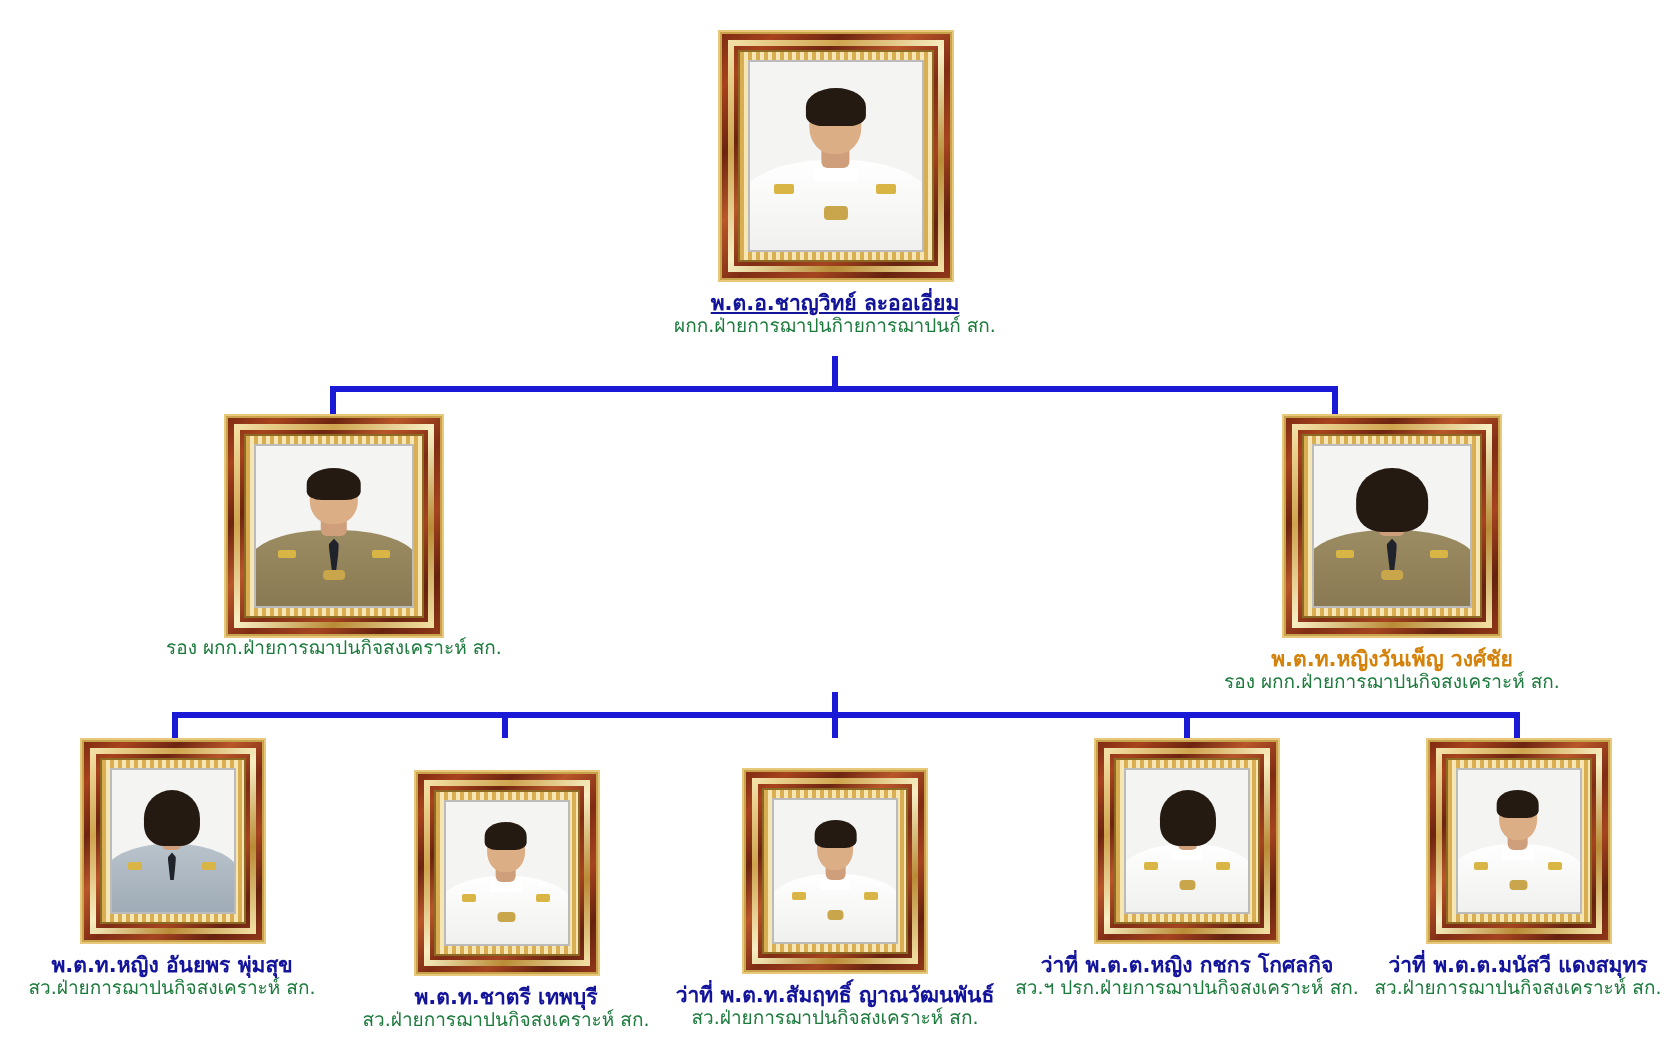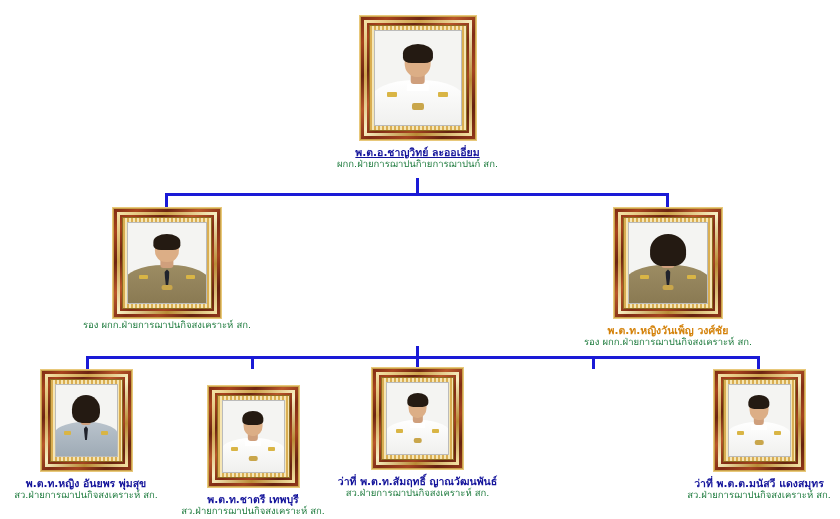--- a/index.html
+++ b/index.html
@@ -149,21 +149,21 @@
           <div class="hair"></div>
           <div class="tie"></div>
         <div class="insig-l"></div>
           <div class="insig-r"></div>
           <div class="badge"></div>
       </div>
     </div>
     <div class="lbl title green">รอง  ผกก.ฝ่ายการฌาปนกิจสงเคราะห์ สก.</div>
   </div>
 
-  <div class="node" style="left:555px;top:207px;width:226px;">
+  <div class="node" style="left:583px;top:207px;width:226px;">
     <div class="frame" style="width:110px;height:112px;">
       <div class="bevel"></div>
       <div class="inner-gold"></div>
       <div class="photo uni-khaki">
         <div class="bg"></div>
           <div class="body"></div>
           <div class="neck"></div>
         <div class="head"></div>
           <div class="hair long"></div>
           <div class="tie"></div>
@@ -208,40 +208,59 @@
           <div class="hair"></div>
         <div class="insig-l"></div>
           <div class="insig-r"></div>
           <div class="badge"></div>
       </div>
     </div>
     <div class="lbl name blue" style="margin-top:5px;">พ.ต.ท.ชาตรี   เทพบุรี</div>
     <div class="lbl title green">สว.ฝ่ายการฌาปนกิจสงเคราะห์ สก.</div>
   </div>
 
-  <div class="node" style="left:313px;top:367px;width:209px;">
+  <div class="node" style="left:313px;top:384px;width:209px;">
     <div class="frame" style="width:93px;height:103px;">
       <div class="bevel"></div>
       <div class="inner-gold"></div>
       <div class="photo uni-white">
         <div class="bg"></div>
           <div class="body"></div>
           <div class="neck"></div>
         <div class="collar"></div>
           <div class="head"></div>
           <div class="hair"></div>
         <div class="insig-l"></div>
           <div class="insig-r"></div>
           <div class="badge"></div>
       </div>
     </div>
     <div class="lbl name blue" style="margin-top:5px;">ว่าที่ พ.ต.ท.สัมฤทธิ์ ญาณวัฒนพันธ์</div>
     <div class="lbl title green">สว.ฝ่ายการฌาปนกิจสงเคราะห์ สก.</div>
   </div>
 
+  <div class="node" style="left:489px;top:369px;width:209px;">
+    <div class="frame" style="width:93px;height:103px;">
+      <div class="bevel"></div>
+      <div class="inner-gold"></div>
+      <div class="photo uni-white">
+        <div class="bg"></div>
+          <div class="body"></div>
+          <div class="neck"></div>
+        <div class="collar"></div>
+          <div class="head"></div>
+          <div class="hair long"></div>
+        <div class="insig-l"></div>
+          <div class="insig-r"></div>
+          <div class="badge"></div>
+      </div>
+    </div>
+    <div class="lbl name blue" style="margin-top:5px;">ว่าที่ พ.ต.ต.หญิง กชกร   โกศลกิจ</div>
+    <div class="lbl title green">สว.ฯ ปรก.ฝ่ายการฌาปนกิจสงเคราะห์ สก.</div>
+  </div>
 
   <div class="node" style="left:656px;top:369px;width:206px;">
     <div class="frame" style="width:93px;height:103px;">
       <div class="bevel"></div>
       <div class="inner-gold"></div>
       <div class="photo uni-white">
         <div class="bg"></div>
           <div class="body"></div>
           <div class="neck"></div>
         <div class="collar"></div>

